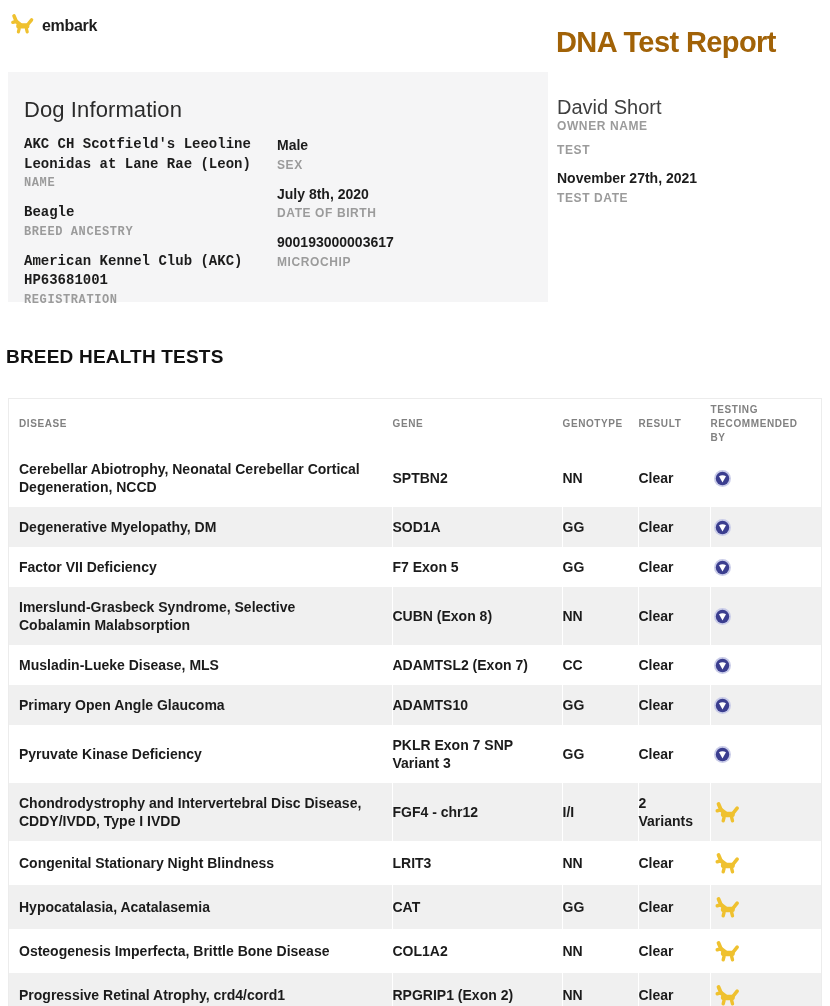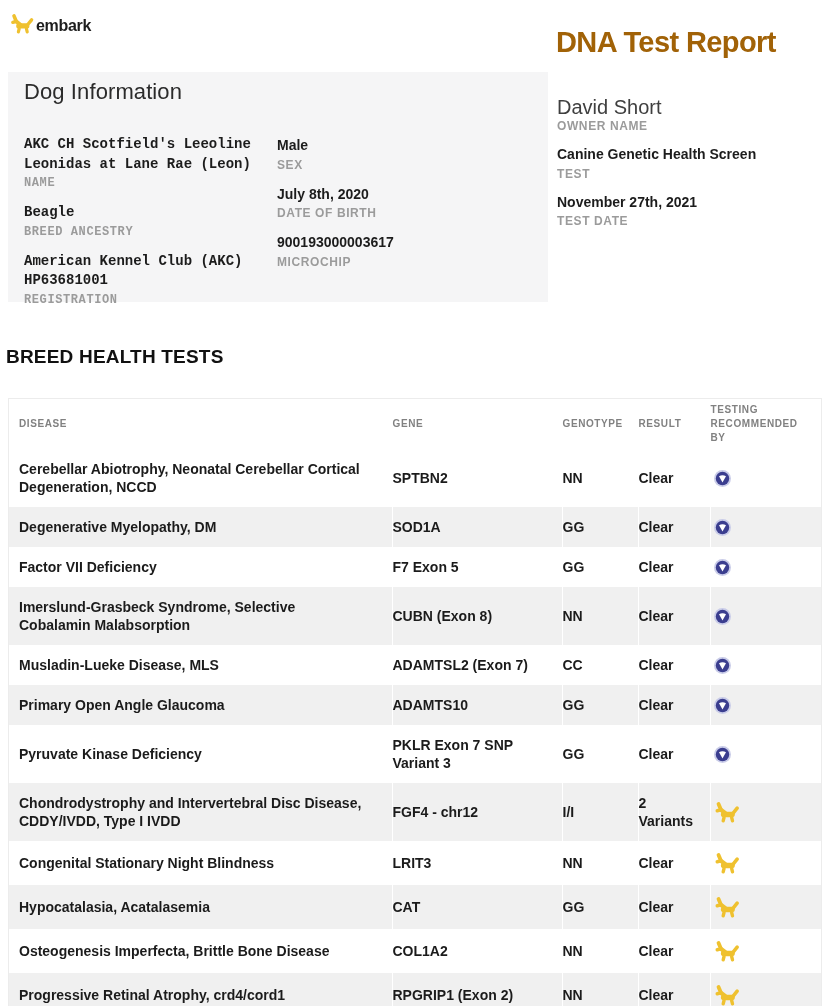--- a/index.html
+++ b/index.html
@@ -1,29 +1,29 @@
 <!DOCTYPE html>
 <html><head>
 <meta charset="utf-8">
 <style>
   * { margin:0; padding:0; box-sizing:border-box; }
   html,body { width:830px; height:1006px; overflow:hidden; background:#fff;
               font-family:"Liberation Sans", sans-serif; color:#1a1a1a; }
   .page { position:relative; width:830px; height:1006px; background:#fff; overflow:hidden; }
 
   
-  .logo { position:absolute; left:10px; top:13px; display:flex; align-items:center; gap:2px; }
+  .logo { position:absolute; left:10px; top:13px; display:flex; align-items:center; gap:8px; }
   .logo-text { font-size:16px; font-weight:700; letter-spacing:-0.3px; color:#1d1d1d; }
   .report-title { position:absolute; left:556px; top:26px; font-size:29px; font-weight:700;
                   letter-spacing:-0.6px; color:#a16207; }
 
   
   .dog-card { position:absolute; left:8px; top:72px; width:540px; height:230px;
               background:#f5f5f6; }
-  .dog-card-title { position:absolute; left:16px; top:7px; font-size:22px; font-weight:400;
+  .dog-card-title { position:absolute; left:16px; top:25px; font-size:22px; font-weight:400;
                     color:#2b2b2b; letter-spacing:0.1px; }
   .card-col1 { position:absolute; left:16px; top:63px; width:253px;font-family:Liberation Mono, monospace; }
   .card-col2 { position:absolute; left:269px; top:64px; width:258px; }
   .owner-col { position:absolute; left:557px; top:97px; width:265px; }
 
   .field { margin-bottom:14px; }
   .field-value { font-size:14px; font-weight:700; color:#1c1c1c; line-height:19.5px; }
   .field-label { font-size:12px; font-weight:700; color:#9b9b9b; letter-spacing:0.6px;
                  margin-top:4px; line-height:11px; }
   .owner-col .field { margin-bottom:13px; }
@@ -109,21 +109,20 @@
       </div>
     </div>
   </div>
 
   <div class="owner-col">
     <div class="field">
       <div class="owner-name-value">David Short</div>
       <div class="field-label">OWNER NAME</div>
     </div>
     <div class="field">
-      <div class="field-value">Canine Genetic Health Screen</div>
       <div class="field-label">TEST</div>
     </div>
     <div class="field">
       <div class="field-value">November 27th, 2021</div>
       <div class="field-label">TEST DATE</div>
     </div>
   </div>
 
   <div class="section-title">BREED HEALTH TESTS</div>
 

